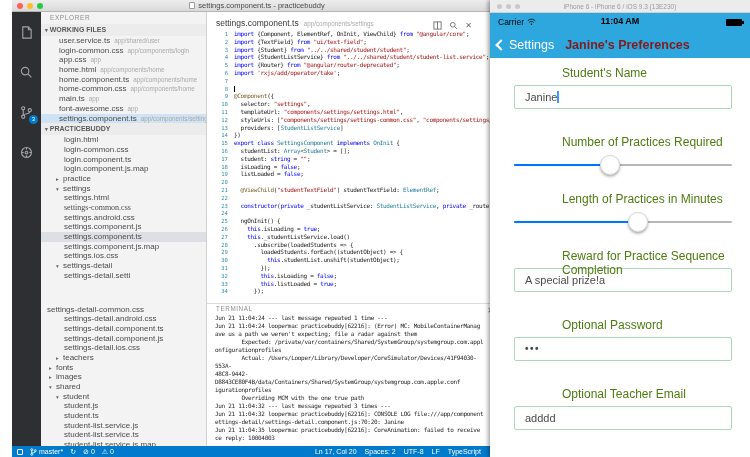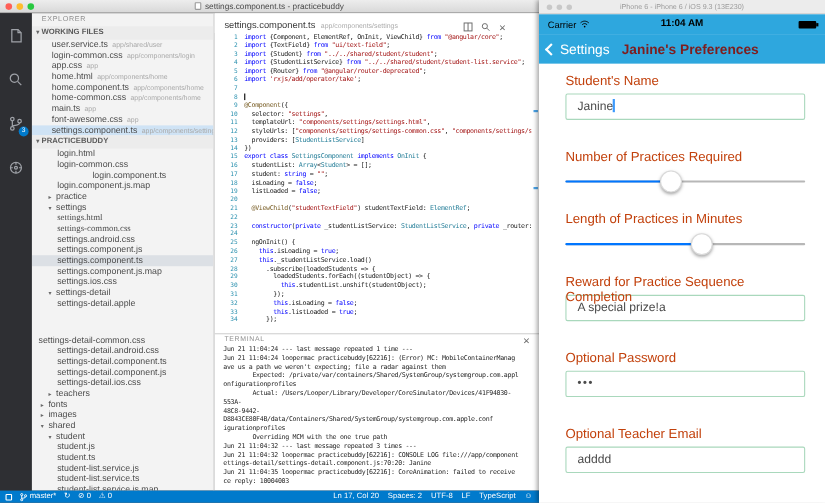--- a/index.html
+++ b/index.html
@@ -2,21 +2,21 @@
 <html><head>
 <meta charset="utf-8">
 <style>
   * { box-sizing: border-box; }
   html,body { margin:0; padding:0; }
   body {
     width:750px; height:457px; position:relative; overflow:hidden;
     font-family:"Liberation Sans", sans-serif; background:#fff;
   }
   
-  #vscode { position:absolute; left:0; top:0; width:490px; height:457px; background:#404040; }
+  #vscode { position:absolute; left:12px; top:0; width:490px; height:457px; background:#404040; }
   .titlebar { position:absolute; top:0; left:0; width:100%; height:12px;
     background:linear-gradient(#ededed,#d9d9d9); border-bottom:1px solid #b5b5b5; }
   .tl { position:absolute; top:3px; width:6px; height:6px; border-radius:50%; }
   .tl.red{ left:5px; background:#ff5f57;} .tl.yel{ left:15px; background:#febc2e;} .tl.grn{ left:25px; background:#28c840;}
   .title-text { position:absolute; left:0; right:0; top:0; height:12px; line-height:12px;
     text-align:center; font-size:7.5px; color:#4a4a4a; }
   .doc-glyph { display:inline-block; width:6px; height:7px; border:1px solid #9a9a9a; background:#fff;
     vertical-align:-1px; margin-right:3px; border-radius:1px; }
 
   .activitybar { position:absolute; left:0; top:12px; bottom:11px; width:29px; background:#2e2f33; }
@@ -78,21 +78,21 @@
   .sim-carrier { position:absolute; left:8px; top:4px; font-size:8.5px; display:flex; align-items:center; gap:3px; }
   .sim-time { position:absolute; left:0; right:0; top:3px; text-align:center; font-size:9px; font-weight:bold; }
   .battery { position:absolute; right:8px; top:6px; width:16px; height:7px; background:#000; border-radius:1px; }
   .battery:after { content:""; position:absolute; right:-2px; top:2px; width:2px; height:3px; background:#000; }
   .sim-nav { height:27px; background:#2ea7de; position:relative; display:flex; align-items:center; }
   .back-btn { display:flex; align-items:center; margin-left:7px; color:#fff; font-size:12.5px; }
   .chev { width:8px; height:8px; border-left:2.5px solid #fff; border-bottom:2.5px solid #fff;
     transform:rotate(45deg); margin-right:4px; }
   .nav-title { color:#7f1d1d; font-size:12.5px; font-weight:bold; margin-left:11px; }
   .sim-content { position:absolute; top:58px; left:0; right:0; bottom:0; background:#fff; padding:8px 16px 0 24px; overflow:hidden; }
-  .f-label { font-size:12px; color:#c2410c; height:14px; line-height:14px; }
+  .f-label { font-size:12px; color:#4d7c0f; height:14px; line-height:14px;margin-left:48px; }
   .f-label.after-input { margin-top:26px; }
   .f-label.after-slider { margin-top:17px; }
   .f-input { margin-top:5px; width:218px; height:24px; border:1px solid #a9d8bc; border-radius:2px;
     background:#fff; line-height:22px; padding-left:10px; font-size:11px; color:#4a4a4a; }
   .f-input.pw { letter-spacing:1.5px; font-weight:bold; font-size:10px; }
   .input-caret { display:inline-block; width:1.5px; height:12px; background:#3b99fc; vertical-align:-2px; }
   .slider { margin-top:6px; position:relative; width:218px; height:20px; }
   .track { position:absolute; left:0; right:0; top:9px; height:1.5px; background:#b7b7b7; border-radius:1px; }
   .fill { position:absolute; left:0; top:9px; height:2px; background:#0076ff; border-radius:1px; }
   .knob { position:absolute; top:0; width:20px; height:20px; border-radius:50%; background:#fff;
@@ -155,33 +155,33 @@
         <div class="xrow" style="padding-left: 18px;"><span class="fname">home.component.ts</span><span class="fpath">app/components/home</span></div>
         <div class="xrow" style="padding-left: 18px;"><span class="fname">home-common.css</span><span class="fpath">app/components/home</span></div>
         <div class="xrow" style="padding-left: 18px;"><span class="fname">main.ts</span><span class="fpath">app</span></div>
         <div class="xrow" style="padding-left: 18px;"><span class="fname">font-awesome.css</span><span class="fpath">app</span></div>
         <div class="xrow sel-active" style="padding-left: 18px;"><span class="fname">settings.component.ts</span><span class="fpath">app/components/settings</span></div>
       </div>
     <div class="sb-sec"><span class="arr">▾</span><span>PRACTICEBUDDY</span></div>
     <div id="tree-list">
         <div class="xrow" style="padding-left: 23px;"><span class="fname">login.html</span></div>
         <div class="xrow" style="padding-left: 23px;"><span class="fname">login-common.css</span></div>
-        <div class="xrow" style="padding-left: 23px; margin-left: 32px;"><span class="fname">login.component.ts</span></div>
+        <div class="xrow" style="padding-left: 23px;"><span class="fname">login.component.ts</span></div>
         <div class="xrow" style="padding-left: 23px;"><span class="fname">login.component.js.map</span></div>
         <div class="xrow" style="padding-left: 15px;"><span class="arrow">▸</span><span class="fname">practice</span></div>
         <div class="xrow" style="padding-left: 15px;"><span class="arrow">▾</span><span class="fname">settings</span></div>
-        <div class="xrow" style="padding-left: 23px; font-family: Liberation Serif, serif;"><span class="fname">settings.html</span></div>
+        <div class="xrow" style="padding-left: 23px;"><span class="fname">settings.html</span></div>
         <div class="xrow" style="padding-left: 23px; font-family: Liberation Serif, serif;"><span class="fname">settings-common.css</span></div>
         <div class="xrow" style="padding-left: 23px;"><span class="fname">settings.android.css</span></div>
         <div class="xrow" style="padding-left: 23px;"><span class="fname">settings.component.js</span></div>
         <div class="xrow sel-inactive" style="padding-left: 23px;"><span class="fname">settings.component.ts</span></div>
         <div class="xrow" style="padding-left: 23px;"><span class="fname">settings.component.js.map</span></div>
         <div class="xrow" style="padding-left: 23px;"><span class="fname">settings.ios.css</span></div>
         <div class="xrow" style="padding-left: 15px;"><span class="arrow">▾</span><span class="fname">settings-detail</span></div>
-        <div class="xrow" style="padding-left: 23px;"><span class="fname">settings-detail.apple</span></div>
+        <div class="xrow" style="padding-left: 23px;"><span class="fname">settings-detail.setti</span></div>
         <div class="xrow" style="padding-left: 6px; margin-top: 24px;"><span class="fname">settings-detail-common.css</span></div>
         <div class="xrow" style="padding-left: 23px;"><span class="fname">settings-detail.android.css</span></div>
         <div class="xrow" style="padding-left: 23px;"><span class="fname">settings-detail.component.ts</span></div>
         <div class="xrow" style="padding-left: 23px;"><span class="fname">settings-detail.component.js</span></div>
         <div class="xrow" style="padding-left: 23px;"><span class="fname">settings-detail.ios.css</span></div>
         <div class="xrow" style="padding-left: 15px;"><span class="arrow">▸</span><span class="fname">teachers</span></div>
         <div class="xrow" style="padding-left: 8px;"><span class="arrow">▸</span><span class="fname">fonts</span></div>
         <div class="xrow" style="padding-left: 8px;"><span class="arrow">▸</span><span class="fname">images</span></div>
         <div class="xrow" style="padding-left: 8px;"><span class="arrow">▾</span><span class="fname">shared</span></div>
         <div class="xrow" style="padding-left: 15px;"><span class="arrow">▾</span><span class="fname">student</span></div>

